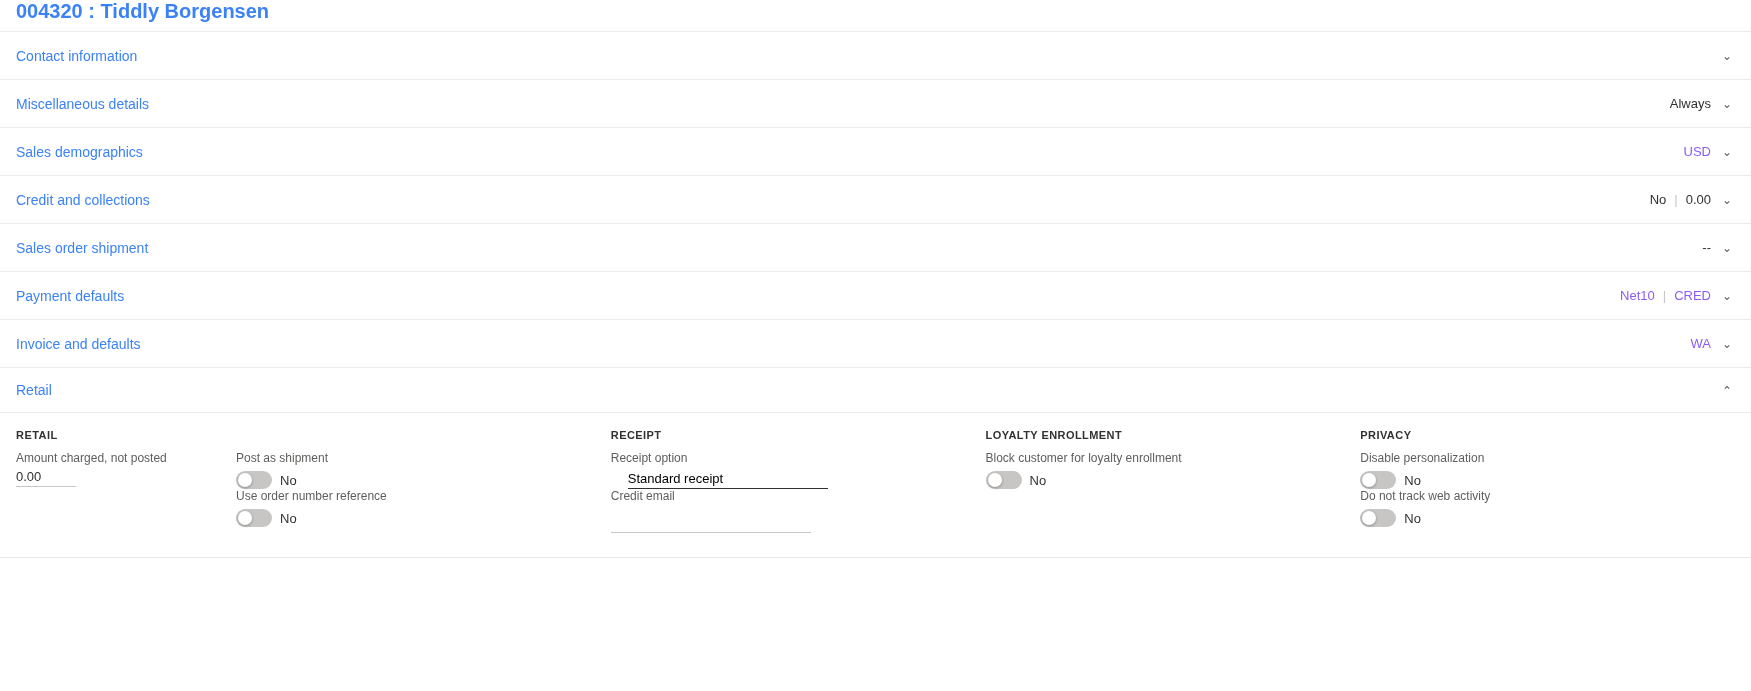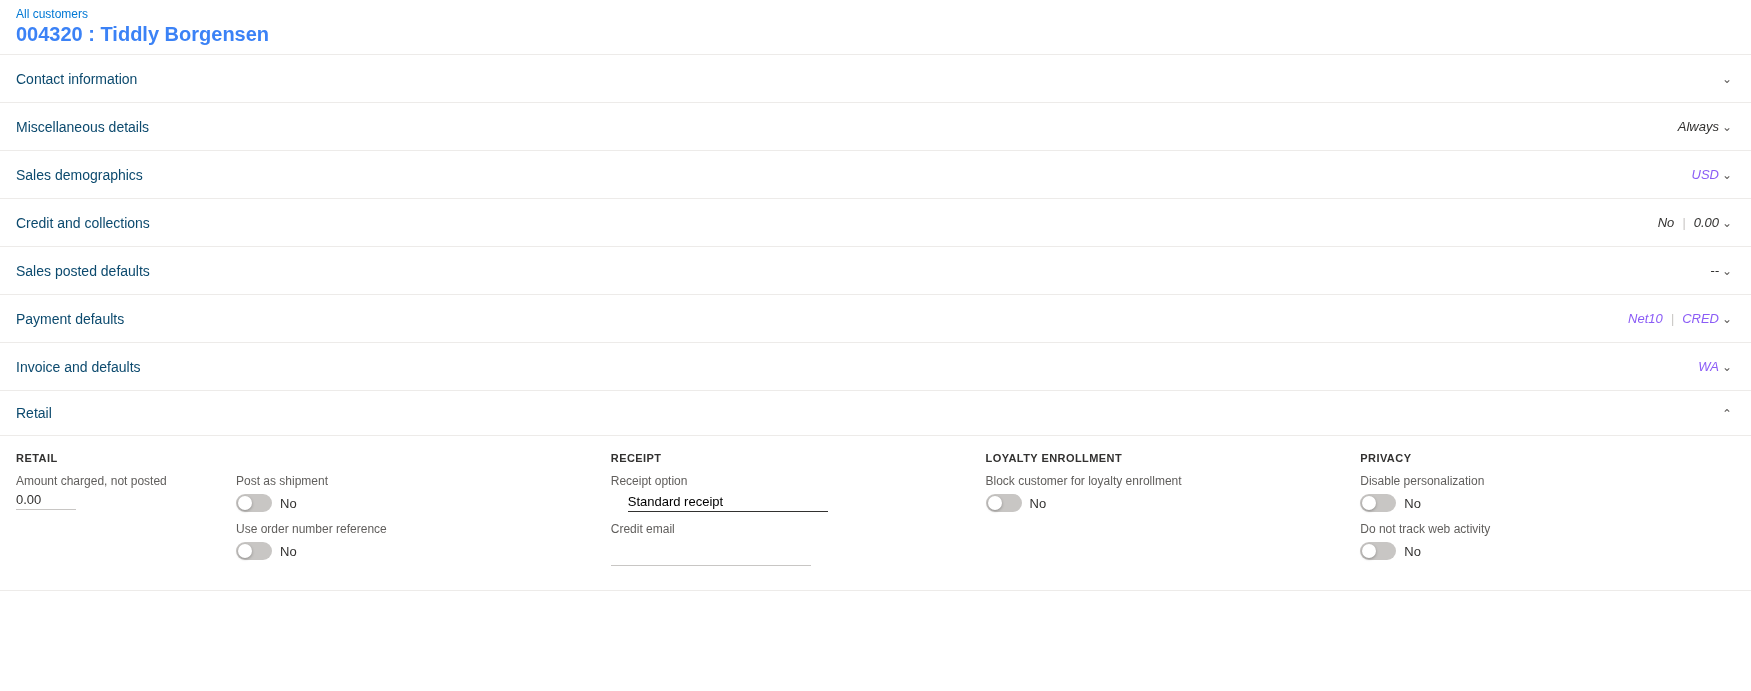--- a/index.html
+++ b/index.html
@@ -47,29 +47,29 @@
       align-items: center;
       padding: 14px 16px;
       background: #fff;
       border-bottom: 1px solid #edebe9;
       cursor: pointer;
       min-height: 48px;
     }
     .section-title {
       font-size: 14px;
       font-weight: 400;
-      color: #0c4a6e;
+      color: #3b82f6;
       flex: 1;
     }
     .section-meta {
       display: flex;
       align-items: flex-start;
       gap: 8px;
-      font-size: 13px;
-      font-style: italic;
+      margin-right: 8px;
+      font-size: 13px;
     }
     .meta-blue {
       color: #8b5cf6;
     }
     .meta-normal {
       color: #323130;
     }
     .meta-divider {
       color: #c8c6c4;
     }
@@ -109,21 +109,20 @@
       font-weight: 600;
       color: #323130;
       text-transform: uppercase;
       letter-spacing: 0.04em;
       margin-bottom: 10px;
     }
     .field-label {
       font-size: 12px;
       color: #605e5c;
       margin-bottom: 4px;
-      margin-top: 10px;
     }
     .field-value-amount {
       font-size: 13px;
       color: #323130;
       border-bottom: 1px solid #c8c6c4;
       padding-bottom: 2px;
       display: inline-block;
       min-width: 60px;
     }
     .toggle-row {
@@ -186,23 +185,20 @@
     .page-container::-webkit-scrollbar-thumb {
       background: #c8c6c4;
       border-radius: 4px;
     }
   </style>
 </head>
 <body>
 
 <div class="page-container">
 
-  <div class="breadcrumb-bar">
-    <a class="breadcrumb-link" href="#">All customers</a>
-  </div>
 
   <div class="page-title">004320 : Tiddly Borgensen</div>
 
   <div class="divider"></div>
 
   <div class="section-row">
     <span class="section-title">Contact information</span>
     <div class="section-meta"></div>
     <span class="chevron-icon">⌄</span>
   </div>
@@ -227,21 +223,21 @@
     <span class="section-title">Credit and collections</span>
     <div class="section-meta">
       <span class="meta-normal">No</span>
       <span class="meta-divider">|</span>
       <span class="meta-normal">0.00</span>
     </div>
     <span class="chevron-icon">⌄</span>
   </div>
 
   <div class="section-row">
-    <span class="section-title">Sales posted defaults</span>
+    <span class="section-title">Sales order shipment</span>
     <div class="section-meta">
       <span class="meta-normal">--</span>
     </div>
     <span class="chevron-icon">⌄</span>
   </div>
 
   <div class="section-row">
     <span class="section-title">Payment defaults</span>
     <div class="section-meta">
       <span class="meta-blue">Net10</span>

